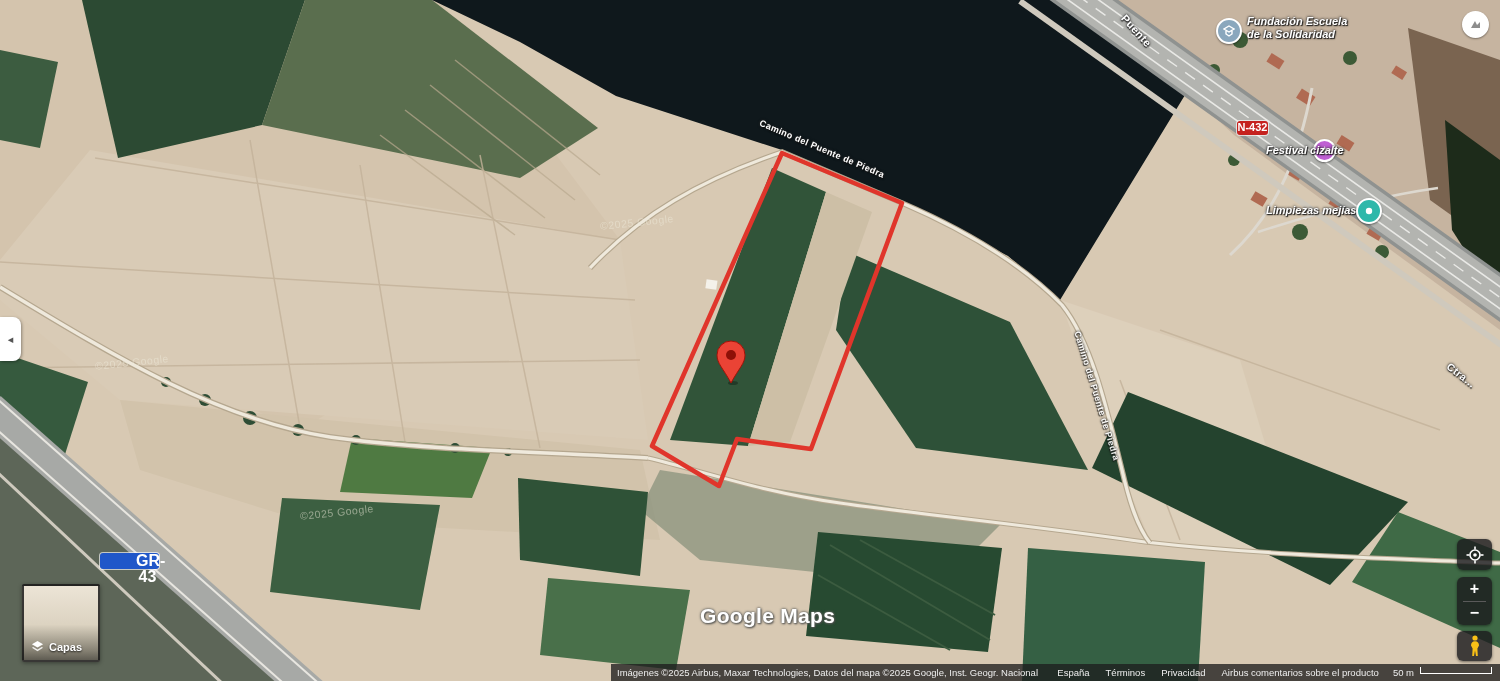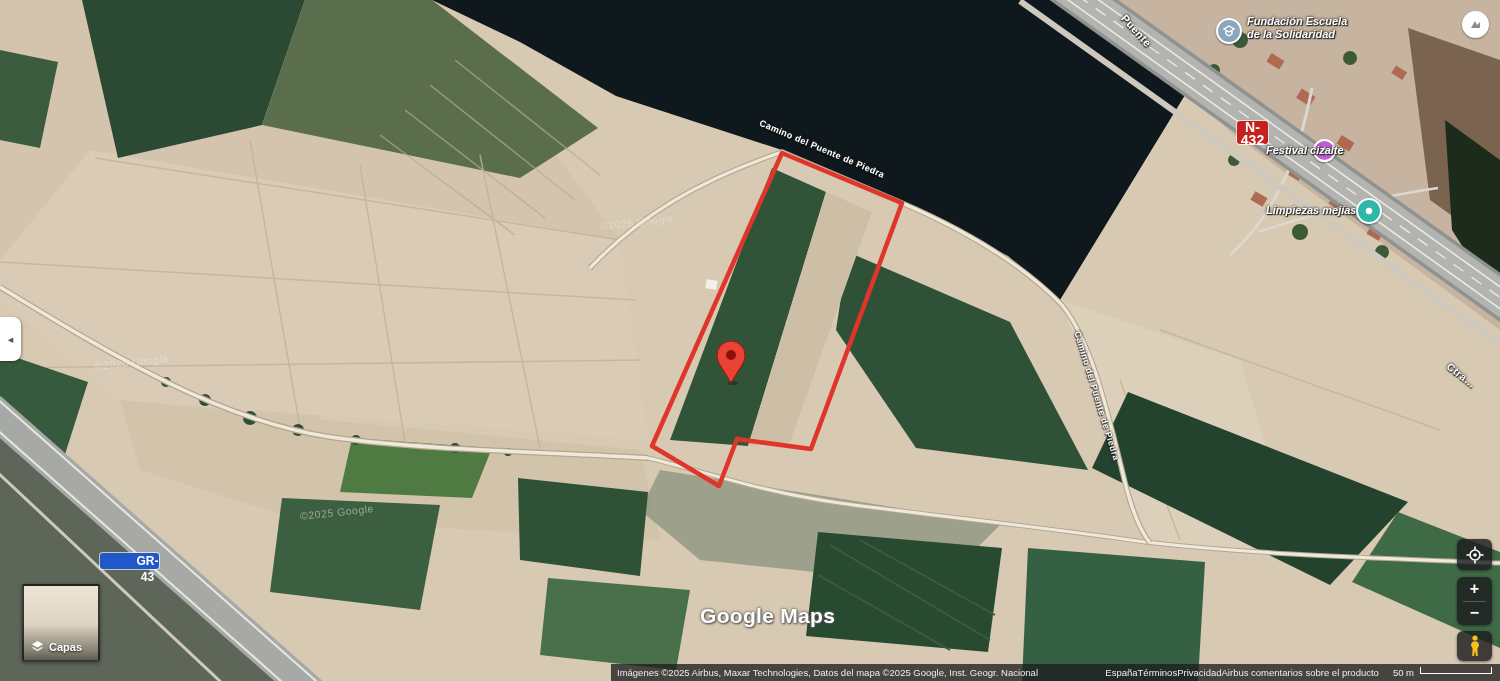--- a/index.html
+++ b/index.html
@@ -21,21 +21,21 @@
     transform:rotate(-6deg);white-space:nowrap;}
   .badge{position:absolute;color:#fff;font-weight:bold;text-align:center;
     border-radius:3px;box-shadow:0 0 0 1px rgba(255,255,255,.65);}
   
   #gm-logo{position:absolute;left:700px;top:604px;font-size:21px;font-weight:bold;color:#fff;
     letter-spacing:.3px;
     text-shadow:0 0 2px #6a6a66,0 0 3px #6a6a66,1px 1px 2px rgba(60,60,60,.9);}
   #attrib-bar{position:absolute;left:611px;top:664px;width:889px;height:17px;
     background:rgba(30,30,30,.78);display:flex;align-items:center;color:#eee;font-size:9.5px;
     padding:0 8px 0 6px;white-space:nowrap;}
-  #attrib-bar .lnk{margin-left:0;color:#eee;}
+  #attrib-bar .lnk{margin-left:16px;color:#eee;}
   #attrib-bar .spacer{flex:1;}
   #scale-wrap{display:flex;align-items:flex-start;margin-left:14px;}
   #scale-line{width:72px;height:7px;border-left:1.5px solid #fff;border-right:1.5px solid #fff;
     border-bottom:1.5px solid #fff;margin-left:6px;}
   
   .ctrl{position:absolute;background:rgba(28,28,30,.82);border-radius:6px;
     box-shadow:0 1px 3px rgba(0,0,0,.5);color:#fff;}
   #collapse-btn{position:absolute;left:0;top:317px;width:21px;height:44px;background:#fff;
     border-radius:0 8px 8px 0;box-shadow:1px 1px 3px rgba(0,0,0,.35);display:flex;
     align-items:center;justify-content:center;color:#555;font-size:11px;}
@@ -189,22 +189,22 @@
 
   <div class="watermark" style="left:600px;top:216px;">©2025 Google</div>
   <div class="watermark" style="left:95px;top:356px;">©2025 Google</div>
   <div class="watermark" style="left:300px;top:506px;">©2025 Google</div>
 
   <div class="road-label" style="left:762px;top:118px;transform:rotate(23deg);font-size:9px;">Camino del Puente de Piedra</div>
   <div class="road-label" style="left:1082px;top:330px;transform:rotate(73deg);font-size:9px;opacity:.9;">Camino del Puente de Piedra</div>
   <div class="road-label" style="left:1128px;top:12px;transform:rotate(48deg);font-size:11px;">Puente</div>
   <div class="road-label" style="left:1452px;top:360px;transform:rotate(38deg);font-size:10.5px;">Ctra…</div>
 
-  <div class="badge" style="left:1237px;top:121px;width:31px;height:23px;font-size:14px;line-height:13px;background:#c5221f;">N-432</div>
-  <div class="badge" style="left:100px;top:553px;width:59px;height:16px;font-size:12px;line-height:16px;background:#2057c9;padding-left:36px;">GR-43</div>
+  <div class="badge" style="left:1237px;top:121px;width:31px;height:14px;font-size:11px;line-height:13px;background:#c5221f;">N-432</div>
+  <div class="badge" style="left:100px;top:553px;width:59px;height:16px;font-size:16px;line-height:16px;background:#2057c9;padding-left:36px;">GR-43</div>
 
   <div class="poi-icon" style="left:1216px;top:18px;width:26px;height:26px;background:#8aa7bd;">
     <svg width="12" height="12" viewBox="0 0 12 12">
         <path d="M6 1 L11 4 L6 7 L1 4 Z M3 6 v3 l3 2 3-2 V6" fill="none" stroke="#fff" stroke-width="1.4"></path>
       </svg>
   </div>
   <div class="poi-label" style="left:1247px;top:15px;">
     <div>Fundación Escuela</div>
     <div>de la Solidaridad</div>
   </div>

